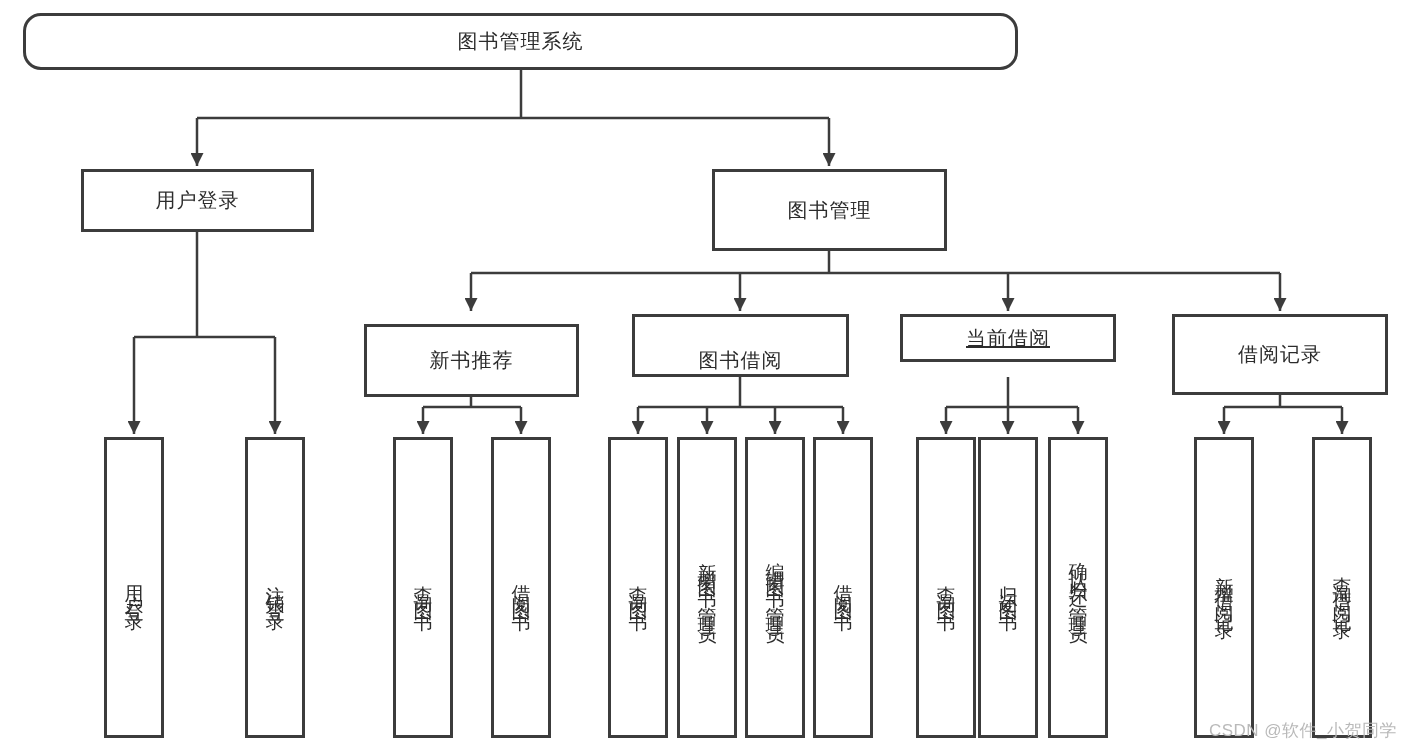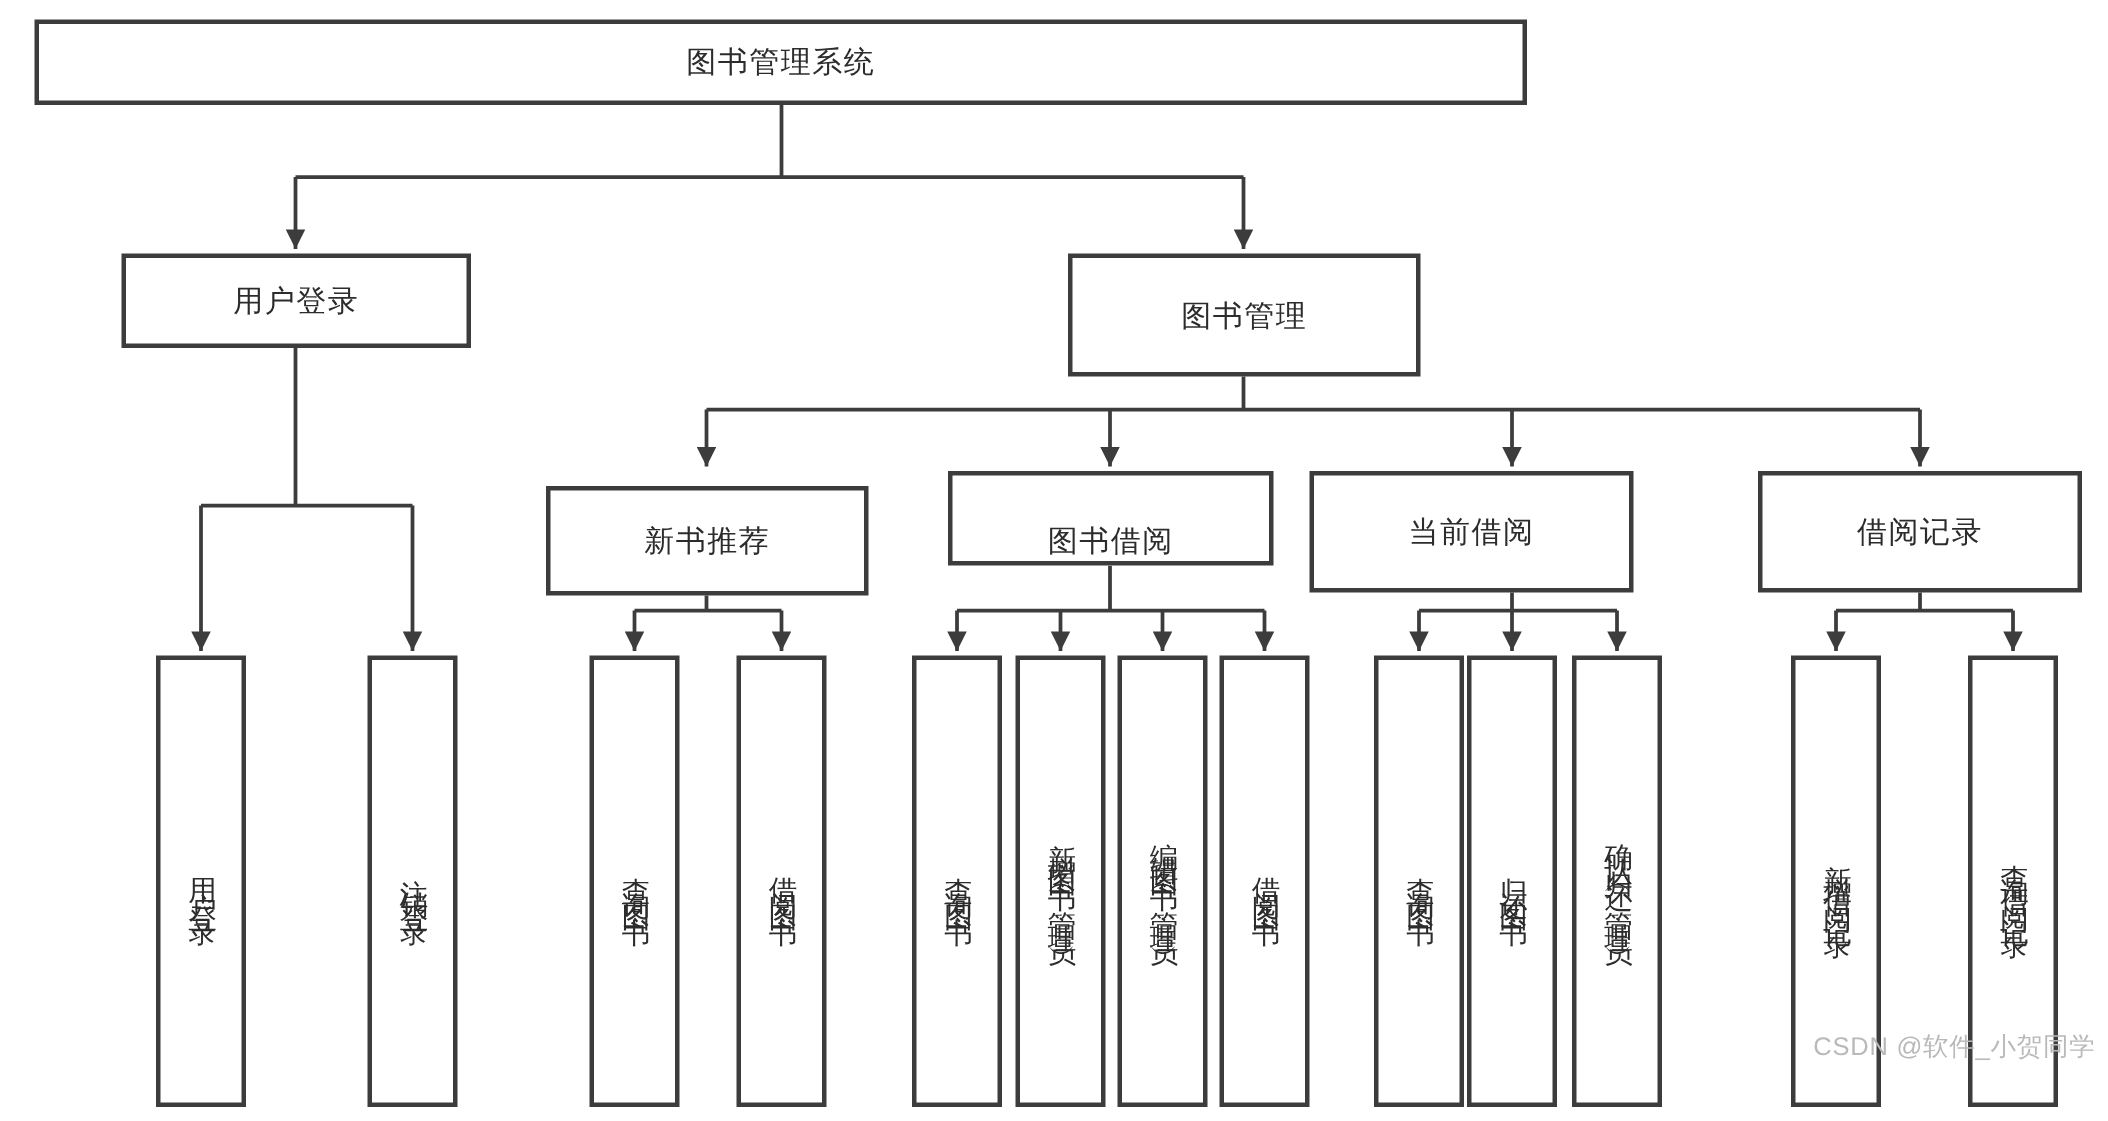--- a/index.html
+++ b/index.html
@@ -34,21 +34,21 @@
   .h { font-size: 20px; letter-spacing: 1px; white-space: nowrap; }
   .v span {
     writing-mode: vertical-rl;
     text-orientation: mixed;
     font-size: 19px;
     letter-spacing: 9px;
     white-space: nowrap;
   }
   .watermark {
     position: absolute;
-    top: 686px;
+    top: 719px;
     right: 8px;
     font-size: 17px;
     color: #b9b9b9;
     letter-spacing: 0.5px;
     white-space: nowrap;
     z-index: 10;
   }
 </style>
 </head>
 <body>
@@ -93,38 +93,38 @@
     <path class="wire" d="M707 407 L707 434" marker-end="url(#arrow)"></path>
     <path class="wire" d="M775 407 L775 434" marker-end="url(#arrow)"></path>
     <path class="wire" d="M843 407 L843 434" marker-end="url(#arrow)"></path>
     <path class="wire" d="M946 407 L946 434" marker-end="url(#arrow)"></path>
     <path class="wire" d="M1008 407 L1008 434" marker-end="url(#arrow)"></path>
     <path class="wire" d="M1078 407 L1078 434" marker-end="url(#arrow)"></path>
     <path class="wire" d="M1224 407 L1224 434" marker-end="url(#arrow)"></path>
     <path class="wire" d="M1342 407 L1342 434" marker-end="url(#arrow)"></path>
   </svg>
 
-  <div class="box h" style="left:23px;top:13px;width:995px;height:57px;">
+  <div class="box h" style="left:23px;top:13px;width:995px;height:57px;border-radius:18px;">
     <span>图书管理系统</span>
   </div>
 
   <div class="box h" style="left:81px;top:169px;width:233px;height:63px;">
     <span>用户登录</span>
   </div>
   <div class="box h" style="left:712px;top:169px;width:235px;height:82px;">
     <span>图书管理</span>
   </div>
 
   <div class="box h" style="left:364px;top:324px;width:215px;height:73px;">
     <span>新书推荐</span>
   </div>
   <div class="box h" style="left:632px;top:314px;width:217px;height:63px;align-items:flex-end;">
     <span>图书借阅</span>
   </div>
-  <div class="box h" style="left:873px;top:314px;width:216px;height:81px;">
+  <div class="box h" style="left:900px;top:314px;width:216px;height:48px;text-decoration:underline;">
     <span>当前借阅</span>
   </div>
   <div class="box h" style="left:1172px;top:314px;width:216px;height:81px;">
     <span>借阅记录</span>
   </div>
 
   <div class="box v" style="left:104px;top:437px;width:60px;height:301px;">
     <span>用户登录</span>
   </div>
   <div class="box v" style="left:245px;top:437px;width:60px;height:301px;">

